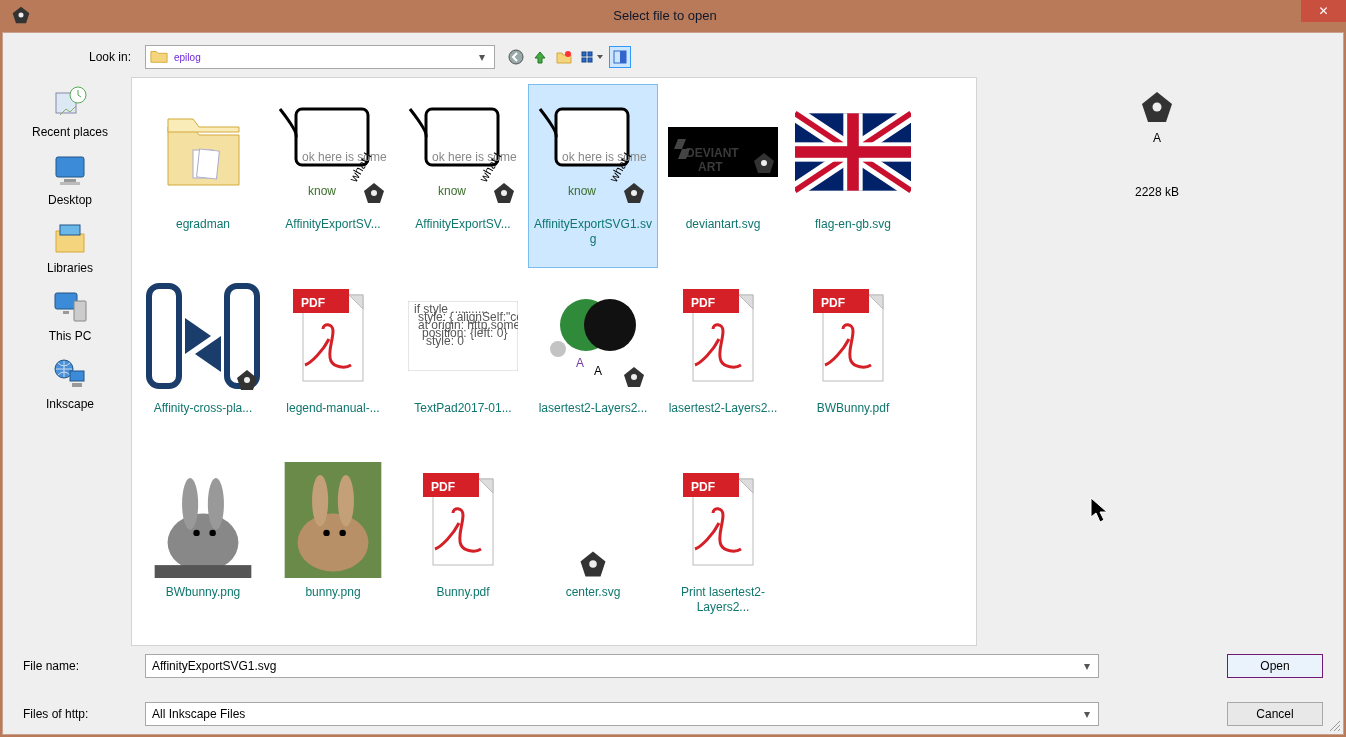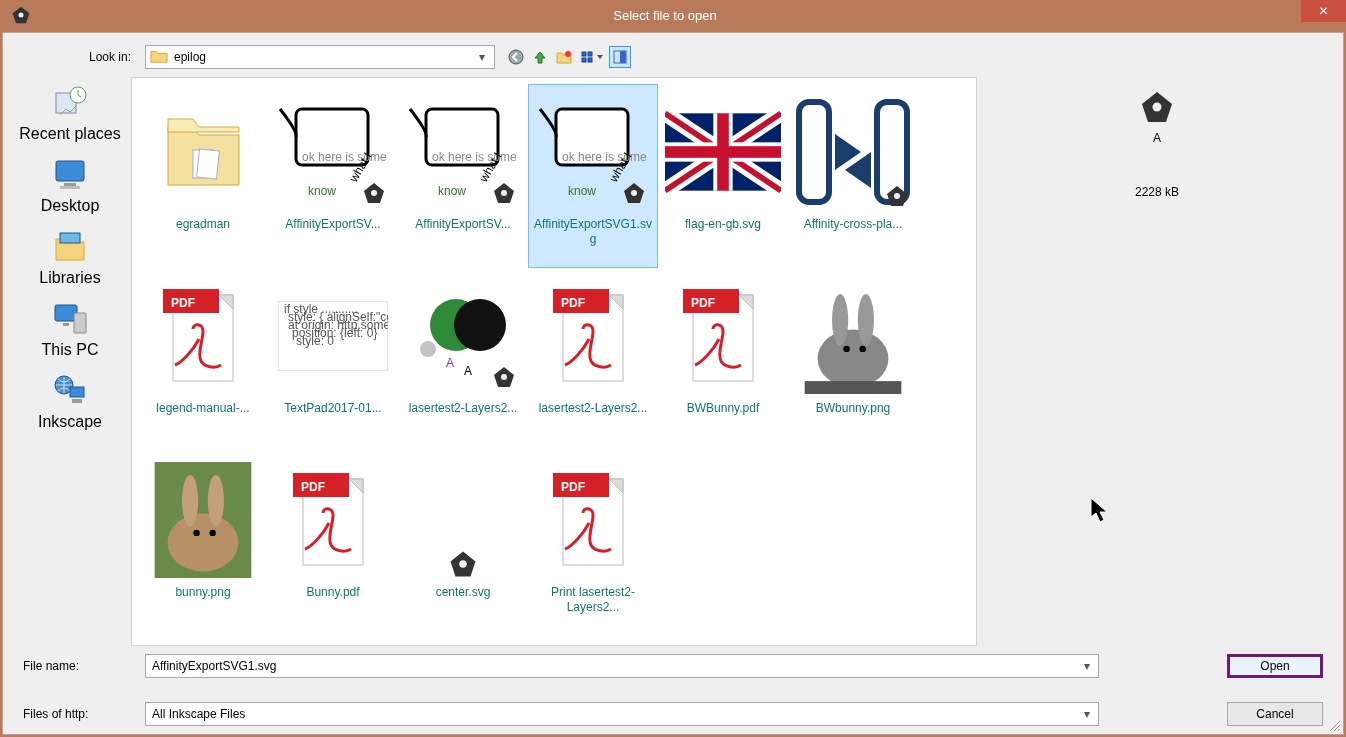--- a/index.html
+++ b/index.html
@@ -1,61 +1,61 @@
 <!DOCTYPE html>
 <html><head>
 <meta charset="utf-8">
 <style>
   * { box-sizing: border-box; margin: 0; padding: 0; font-family: "Segoe UI", Tahoma, sans-serif; font-size: 12px; }
   body { background: #b97a5a; width: 1346px; height: 737px; overflow: hidden; }
   .window { width: 1346px; height: 737px; background: #b97a5a; display: flex; flex-direction: column; }
   .titlebar { height: 30px; background: #b97a5a; display: flex; align-items: center; position: relative; }
   .title-icon { width: 22px; height: 22px; margin-left: 10px; display:flex; align-items:center; justify-content:center; }
-  .titlebar-title { position:absolute; left:0; right:16px; text-align:center; font-size:13px; color:#ffffff; }
+  .titlebar-title { position:absolute; left:0; right:16px; text-align:center; font-size:13px; color:#0f172a; }
   .close-btn { position:absolute; right:0; top:0; width:45px; height:22px; background:#c94f3f; color:#fff; display:flex; align-items:center; justify-content:center; font-size:14px; }
 
   .client { flex:1; background:#efefef; margin:2px 2px 2px 2px; display:flex; flex-direction:column; padding:6px 6px 6px 6px; border:1px solid #c9a08b;}
   
   .toprow { display:flex; align-items:center; gap:6px; padding:6px 4px 8px 4px; }
   .lookin-label { width:126px; text-align:right; padding-right:8px; color:#000; font-size:12px;}
   .lookin-combo { flex:0 0 350px; height:24px; border:1px solid #a8a8a8; background:#fff; display:flex; align-items:center; padding:0 4px; position:relative;}
   .lookin-combo .folder-ico { width:18px; height:18px; margin-right:6px; }
-  .lookin-combo .combo-text { flex:1; font-size:12px; color:#000000;}
+  .lookin-combo .combo-text { flex:1; font-size:10px; color:#6d28d9;}
   .lookin-combo .dd { width:16px; text-align:center; color:#555;}
   .toolbar-icons { display:flex; gap:2px; margin-left:4px; align-items:center;}
   .tb-btn { width:22px; height:22px; display:flex; align-items:center; justify-content:center; border:1px solid transparent; }
   .tb-btn.dd { width:30px; }
   .tb-btn.active { border:1px solid #3399ff; background:#cde6ff; }
 
   .midrow { flex:1; display:flex; overflow:hidden; }
   .places { width:122px; display:flex; flex-direction:column; align-items:center; padding-top:8px; gap:14px; }
   .place-item { display:flex; flex-direction:column; align-items:center; gap:4px; cursor:default; width:100%; }
   .place-item .pico { width:40px; height:36px; display:flex; align-items:center; justify-content:center; }
-  .place-item .plabel { font-size:16px; color:#000; text-align:center; }
+  .place-item .plabel { font-size:12px; color:#000; text-align:center; }
 
   .filegrid-container { flex:1; display:flex; }
   .filegrid { flex:1; background:#fff; border:1px solid #d4d4d4; overflow:auto; padding:6px; display:flex; flex-wrap:wrap; align-content:flex-start; gap:0; }
   .file-item { width:130px; height:184px; display:flex; flex-direction:column; align-items:center; justify-content:flex-start; padding:4px 2px; text-align:center; border:1px solid transparent; }
   .file-item.selected { background:#cde8ff; border:1px solid #7abdf1; }
   .thumb { width:116px; height:118px; display:flex; align-items:center; justify-content:center; margin-top:4px; margin-bottom:6px; position:relative;}
   .flabel { font-size:12px; color:#0f766e; line-height:15px; word-break:break-word; max-width:126px; }
 
   .preview-pane { width:360px; display:flex; flex-direction:column; align-items:center; padding-top:10px; }
   .ppico { width:40px; height:40px; display:flex; align-items:center; justify-content:center;}
   .ppname { font-size:12px; margin-top:4px; text-align:center;}
   .ppsize { font-size:12px; text-align:center;margin-top:40px;}
 
   .bottomrow { display:flex; flex-direction:column; padding:8px 4px 2px 4px; gap:24px;}
   .brow { display:flex; align-items:center; gap:6px;}
   .blabel { width:126px; text-align:left; padding-left:10px; font-size:12px;}
   .binput { flex:1; height:24px; border:1px solid #a8a8a8; background:#fff; padding:0 6px; display:flex; align-items:center; position:relative;}
   .binput .dd { position:absolute; right:2px; top:2px; bottom:2px; width:18px; display:flex; align-items:center; justify-content:center; color:#555;}
   .bbuttons { width:228px; display:flex; justify-content:flex-end; padding-right:10px; }
   .wbtn { width:96px; height:24px; border:1px solid #a8a8a8; background:#e8e8e8; display:flex; align-items:center; justify-content:center; font-size:12px;}
-  .wbtn.primary { border:3px solid #701a75; background:#eaf3fc;}
+  .wbtn.primary { border:1px solid #701a75; background:#eaf3fc;}
   .resize-grip { position:absolute; right:6px; bottom:6px; width:12px; height:12px;}
 
   
   .svgfolder { fill:#f4d47c; stroke:#d4a93a; }
   .cursor { position:absolute; left:1090px; top:497px; pointer-events:none; z-index:1000;}
 </style>
 </head>
 <body>
 
 <div class="window">
@@ -234,20 +234,35 @@
                   <g transform="translate(86,86)">
                     <polygon points="10,0 20,8 16,20 4,20 0,8" fill="#333"></polygon>
                     <circle cx="10" cy="10" r="3" fill="#eee"></circle>
                   </g>
                 </svg>
               </div>
               <div class="flabel">AffinityExportSVG1.svg</div>
             </div>
             <div class="file-item">
               <div class="thumb">
+                <svg width="110" height="50" viewBox="0 0 110 50">
+                  <rect width="110" height="50" fill="#000"></rect>
+                  <text x="18" y="30" fill="#3a3a3a" font-size="14" font-weight="bold">DEVIANT</text>
+                  <text x="30" y="44" fill="#3a3a3a" font-size="14" font-weight="bold">ART</text>
+                  <path d="M10 12 l8 0 l-4 10 l8 0 l-4 10 l-8 0 l4 -10 l-8 0 z" fill="#444"></path>
+                  <g transform="translate(86,26)">
+                    <polygon points="10,0 20,8 16,20 4,20 0,8" fill="#333"></polygon>
+                    <circle cx="10" cy="10" r="3" fill="#eee"></circle>
+                  </g>
+                </svg>
+              </div>
+              <div class="flabel">deviantart.svg</div>
+            </div>
+            <div class="file-item">
+              <div class="thumb">
                 <svg width="116" height="90" viewBox="0 0 60 40">
                   <rect width="60" height="40" fill="#012169"></rect>
                   <path d="M0 0 L60 40 M60 0 L0 40" stroke="#fff" stroke-width="8"></path>
                   <path d="M0 0 L60 40 M60 0 L0 40" stroke="#C8102E" stroke-width="3"></path>
                   <rect x="25" width="10" height="40" fill="#fff"></rect>
                   <rect y="15" width="60" height="10" fill="#fff"></rect>
                   <rect x="27" width="6" height="40" fill="#C8102E"></rect>
                   <rect y="17" width="60" height="6" fill="#C8102E"></rect>
                 </svg>
               </div>

